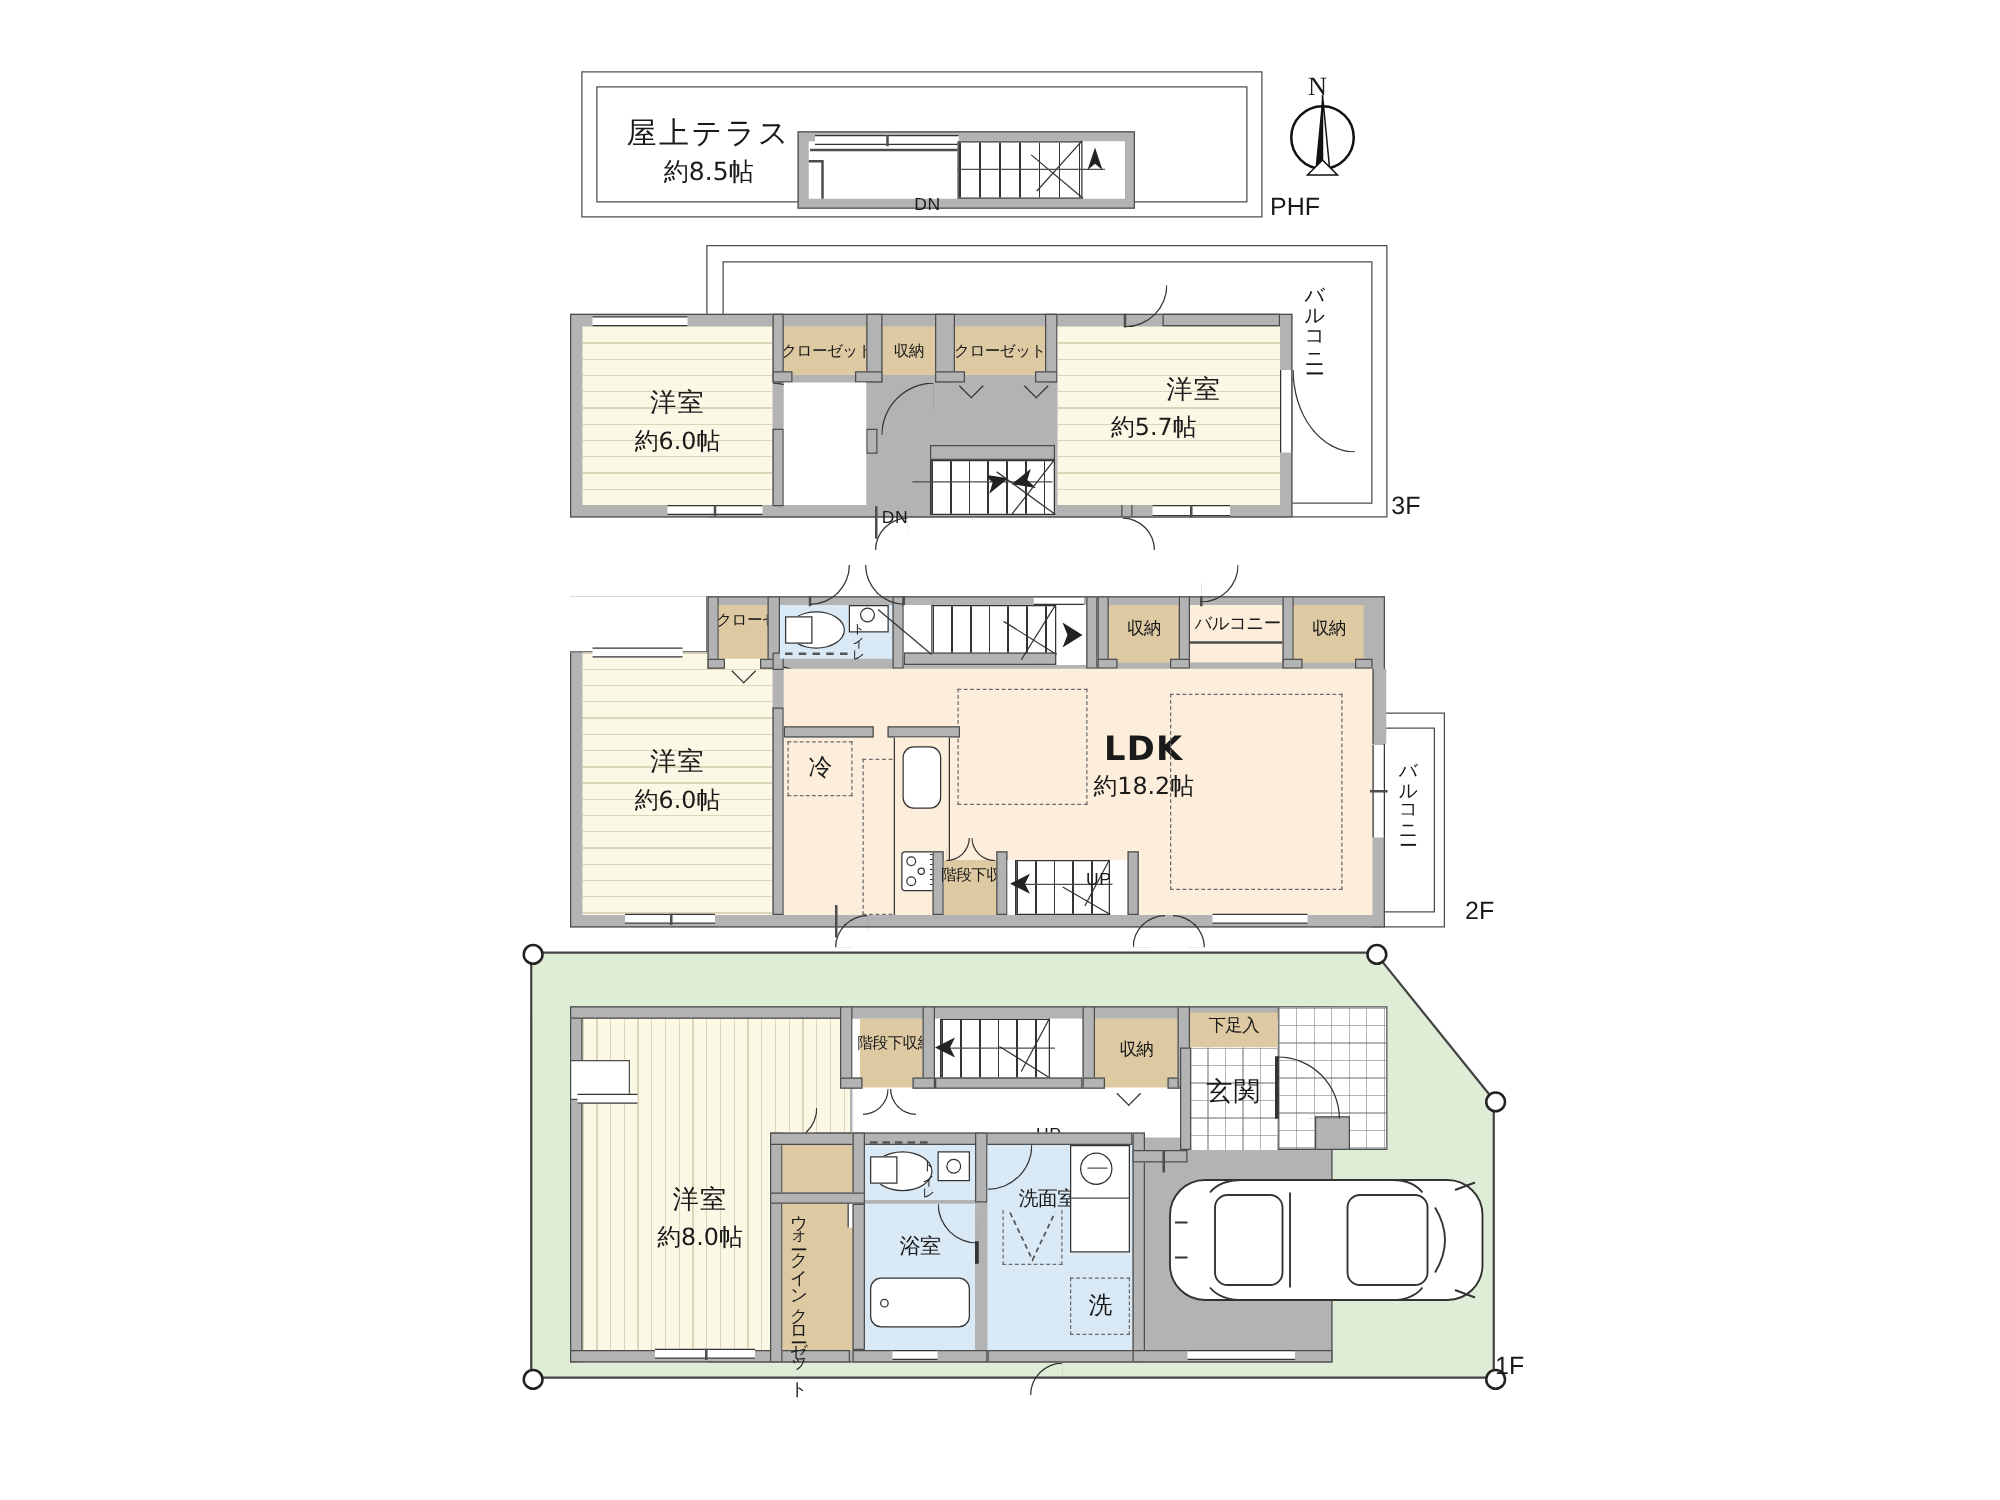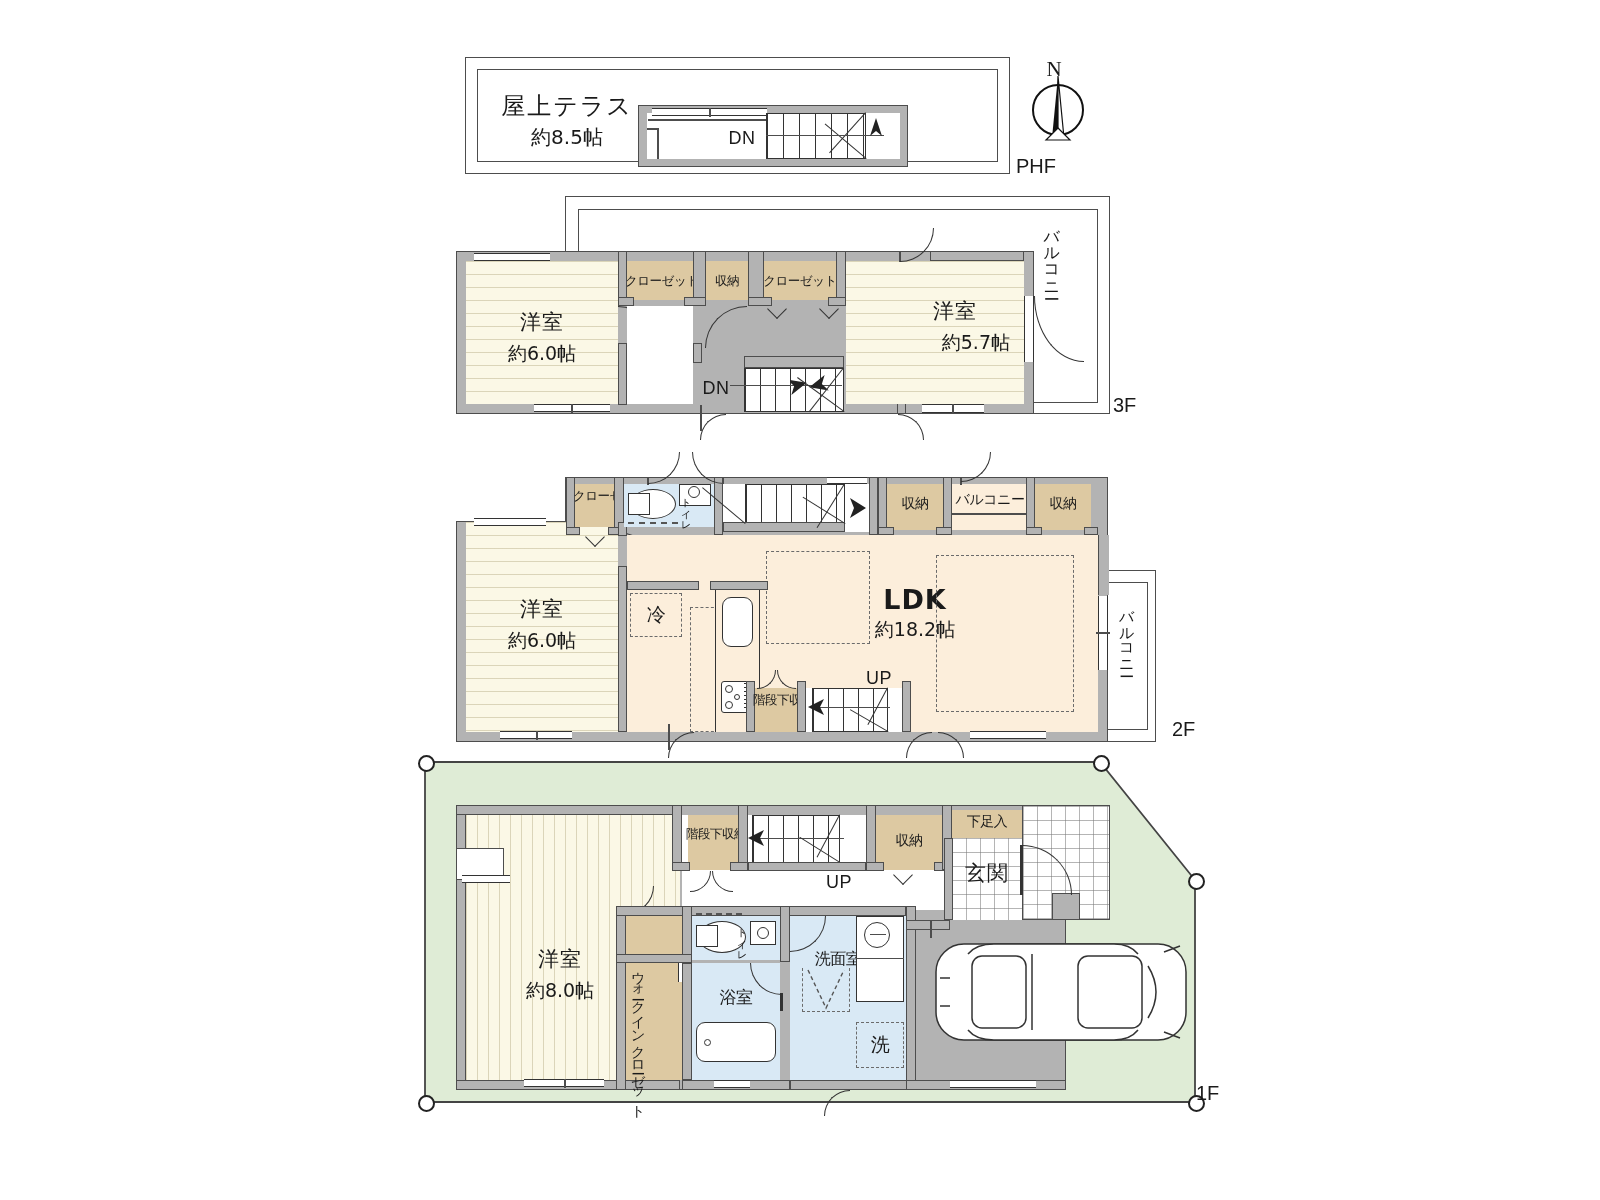--- a/index.html
+++ b/index.html
@@ -30,21 +30,21 @@
             repeating-linear-gradient(to right, rgba(120,120,120,.55) 0 1px, transparent 1px 14px),
             repeating-linear-gradient(to bottom, rgba(120,120,120,.55) 0 1px, transparent 1px 14px);}
 
   
   .lbl{position:absolute;text-align:center;line-height:1.12;white-space:nowrap;
        font-family:"DejaVu Sans","Liberation Sans",sans-serif;}
   .lbl-room{font-size:21px;letter-spacing:1px;}
   .lbl-area{font-size:19px;letter-spacing:0px;}
   .lbl-sm{font-size:14px;letter-spacing:-0.5px;}
   .lbl-xs{font-size:12.5px;letter-spacing:-0.5px;}
-  .lbl-en{font-size:18px;font-family:"Liberation Sans",sans-serif;letter-spacing:.5px;}
+  .lbl-en{font-size:14px;font-family:"Liberation Sans",sans-serif;letter-spacing:.5px;margin-top:28px;}
   .lbl-ldk{font-size:27px;font-weight:bold;letter-spacing:1px;}
   .lbl-terr{font-size:24px;letter-spacing:2px;}
   .lbl-terr2{font-size:20px;}
   .lbl-floor{font-size:20px;font-family:"Liberation Sans",sans-serif;}
   .vtext{position:absolute;writing-mode:vertical-rl;text-orientation:upright;
          font-family:"DejaVu Sans","Liberation Sans",sans-serif;line-height:1.05;white-space:nowrap;}
 
   
   .dash{position:absolute;border:1.5px dashed #6b6b6b;box-sizing:border-box;background:transparent;}
   .dashdot{position:absolute;border-top:2px dashed #555;}
@@ -175,21 +175,21 @@
     <polygon points="28,2 36,20 28,15 20,20" fill="#222" transform="rotate(-105 28 11)"></polygon>
   </svg>
   <div class="diag" style="left:844px;top:368px;width:56px;transform:rotate(128deg);"></div>
   <div class="diag" style="left:844px;top:412px;width:58px;transform:rotate(-144deg);"></div>
   <div class="lbl lbl-en" style="left:700px;top:378px;width:32px;">DN</div>
   <div class="lbl lbl-en" style="left:855px;top:346px;width:32px;">UP</div>
   <div class="wall" style="left:897px;top:356px;width:9px;height:58px;"></div>
 
   <div class="room f-wood" style="left:846px;top:261px;width:178px;height:143px;"></div>
   <div class="lbl lbl-room" style="left:900px;top:300px;width:110px;">洋室</div>
-  <div class="lbl lbl-area" style="left:900px;top:332px;width:110px;text-align:right;">約5.7帖</div>
+  <div class="lbl lbl-area" style="left:868px;top:332px;width:110px;">約5.7帖</div>
 
   <div class="thinline" style="left:899px;top:251px;width:1.6px;height:11px;"></div>
   <div class="arc arc-br" style="left:900px;top:228px;width:34px;height:34px;"></div>
   <div class="wall" style="left:930px;top:251px;width:94px;height:10px;"></div>
 
   <div class="win-v" style="left:1024px;top:296px;width:10px;height:66px;"></div>
   <div class="arc arc-bl" style="left:1034px;top:296px;width:50px;height:66px;"></div>
 
   <div class="win" style="left:922px;top:404px;width:62px;height:9px;"></div>
   <div class="thinline" style="left:952px;top:404px;width:1.5px;height:10px;"></div>

